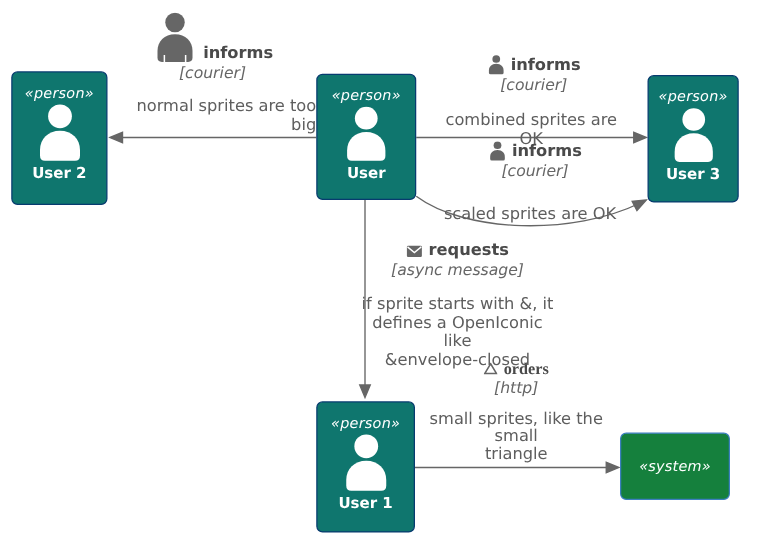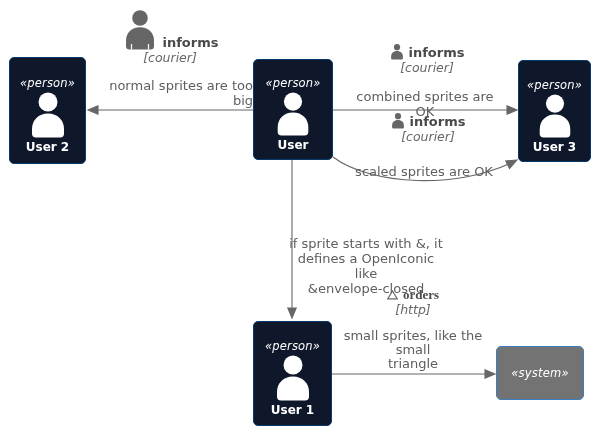--- a/index.html
+++ b/index.html
@@ -8,22 +8,22 @@
   .canvas {
     position:relative; width:606px; height:439px; background:#ffffff; overflow:hidden;
   }
   .arrow-layer { position:absolute; left:0; top:0; width:606px; height:439px; }
 
   
   .node {
     position:absolute; border-radius:5px; color:#ffffff;
     display:flex; flex-direction:column; align-items:center;
   }
-  .node.person { background:#0f172a; border:1px solid #073b6f;justify-content:center; }
-  .node.system { background:#737373; border:1px solid #3c7fc0; justify-content:center; }
+  .node.person { background:#0f766e; border:1px solid #073b6f; }
+  .node.system { background:#15803d; border:1px solid #3c7fc0; justify-content:center; }
   .stereotype { font-style:italic; font-size:11.5px; margin-top:9px; letter-spacing:.2px; }
   .node .person-glyph { margin-top:2px; }
   .node-name { font-weight:bold; font-size:12px; margin-top:1px; }
   .node.system .stereotype { margin-top:0; }
   .node.system .node-name { font-size:17px; }
 
   
   .sprite-label { position:absolute; display:flex; flex-direction:column; align-items:center; }
   .sprite-label .row { display:flex; align-items:flex-end; gap:5px; }
   .sprite-label .title { font-weight:bold; font-size:13px; color:#4a4a4a; line-height:15px; }
@@ -139,20 +139,28 @@
       <svg width="14" height="16" viewBox="0 0 13 15">
         <circle cx="6.5" cy="3" r="2.9" fill="#666666"></circle>
         <path d="M6.5 6.6 C3 6.6 1 8.8 1 11.6 L1 13.3 Q1 14.5 2.2 14.5 L10.8 14.5 Q12 14.5 12 13.3 L12 11.6 C12 8.8 10 6.6 6.5 6.6 Z" fill="#666666"></path>
       </svg>
       <span class="title">informs</span>
     </div>
     <span class="sub">[courier]</span>
   </div>
 
   <div class="sprite-label" style="left:296px; top:193px; width:140px;">
+    <div class="row" style="align-items:center;">
+      <svg width="13" height="10" viewBox="0 0 13 10">
+        <rect x="0.5" y="0.5" width="12" height="9" rx="1" fill="#666666"></rect>
+        <polyline points="1,1.5 6.5,6 12,1.5" fill="none" stroke="#ffffff" stroke-width="1.1"></polyline>
+      </svg>
+      <span class="title">requests</span>
+    </div>
+    <span class="sub">[async message]</span>
   </div>
 
   <div class="sprite-label" style="left:363px; top:287px; width:100px;">
     <div class="row" style="align-items:center;font-family:Liberation Serif, serif;">
       <svg width="11" height="10" viewBox="0 0 11 10">
         <polygon points="5.5,1 10.2,8.8 0.8,8.8" fill="#ffffff" stroke="#666666" stroke-width="1.2"></polygon>
       </svg>
       <span class="title">orders</span>
     </div>
     <span class="sub">[http]</span>

